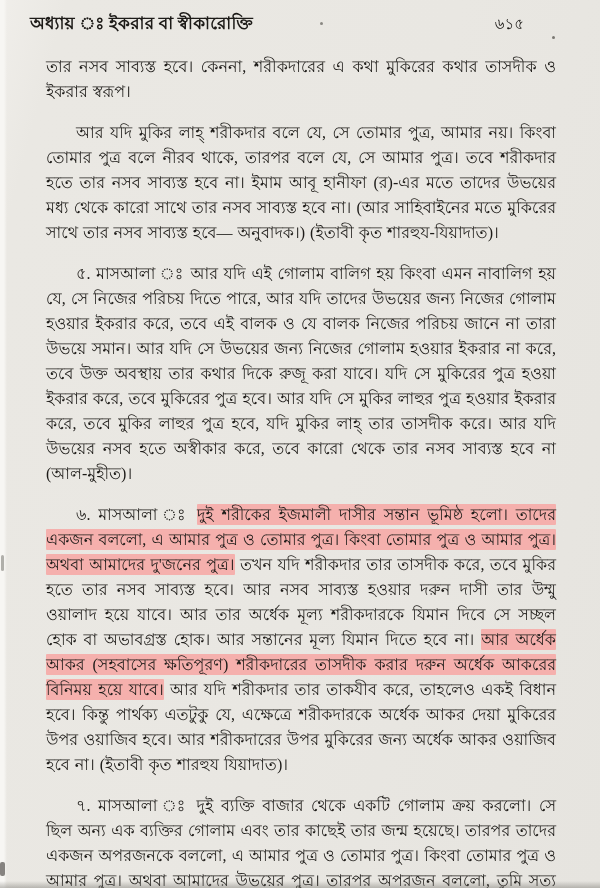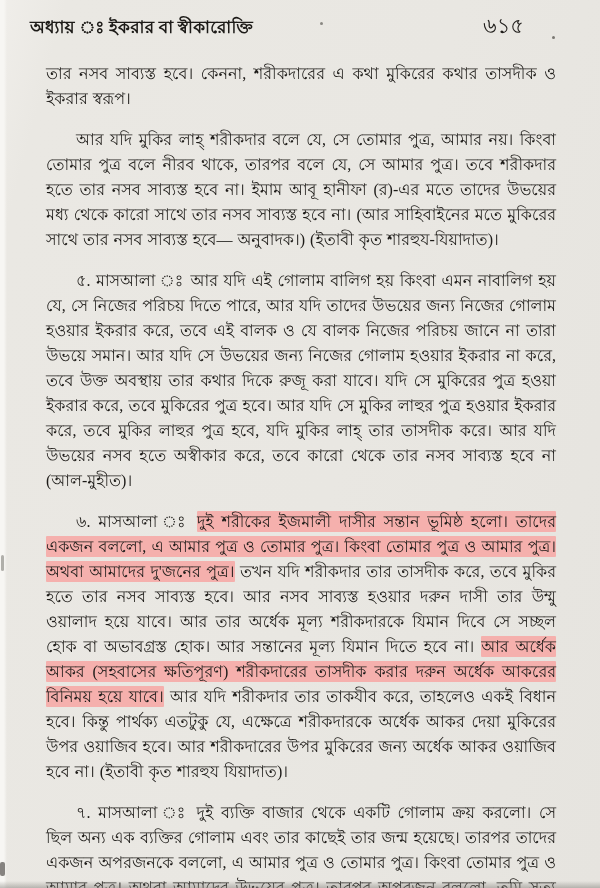--- a/index.html
+++ b/index.html
@@ -62,21 +62,21 @@
     justify-content: space-between;
     align-items: baseline;
     margin-bottom: 13px;
   }
   .chapter-title {
     font-weight: bold;
     font-size: 17px;
     letter-spacing: .2px;
   }
   .page-number {
-    font-size: 21px;
+    font-size: 15px;
     padding-right: 48px;
   }
   .page-body {
     text-align: justify;
   }
   .para {
     margin: 16px;
     font-size: 16px;
     line-height: 25px;
     word-spacing: 1px;

